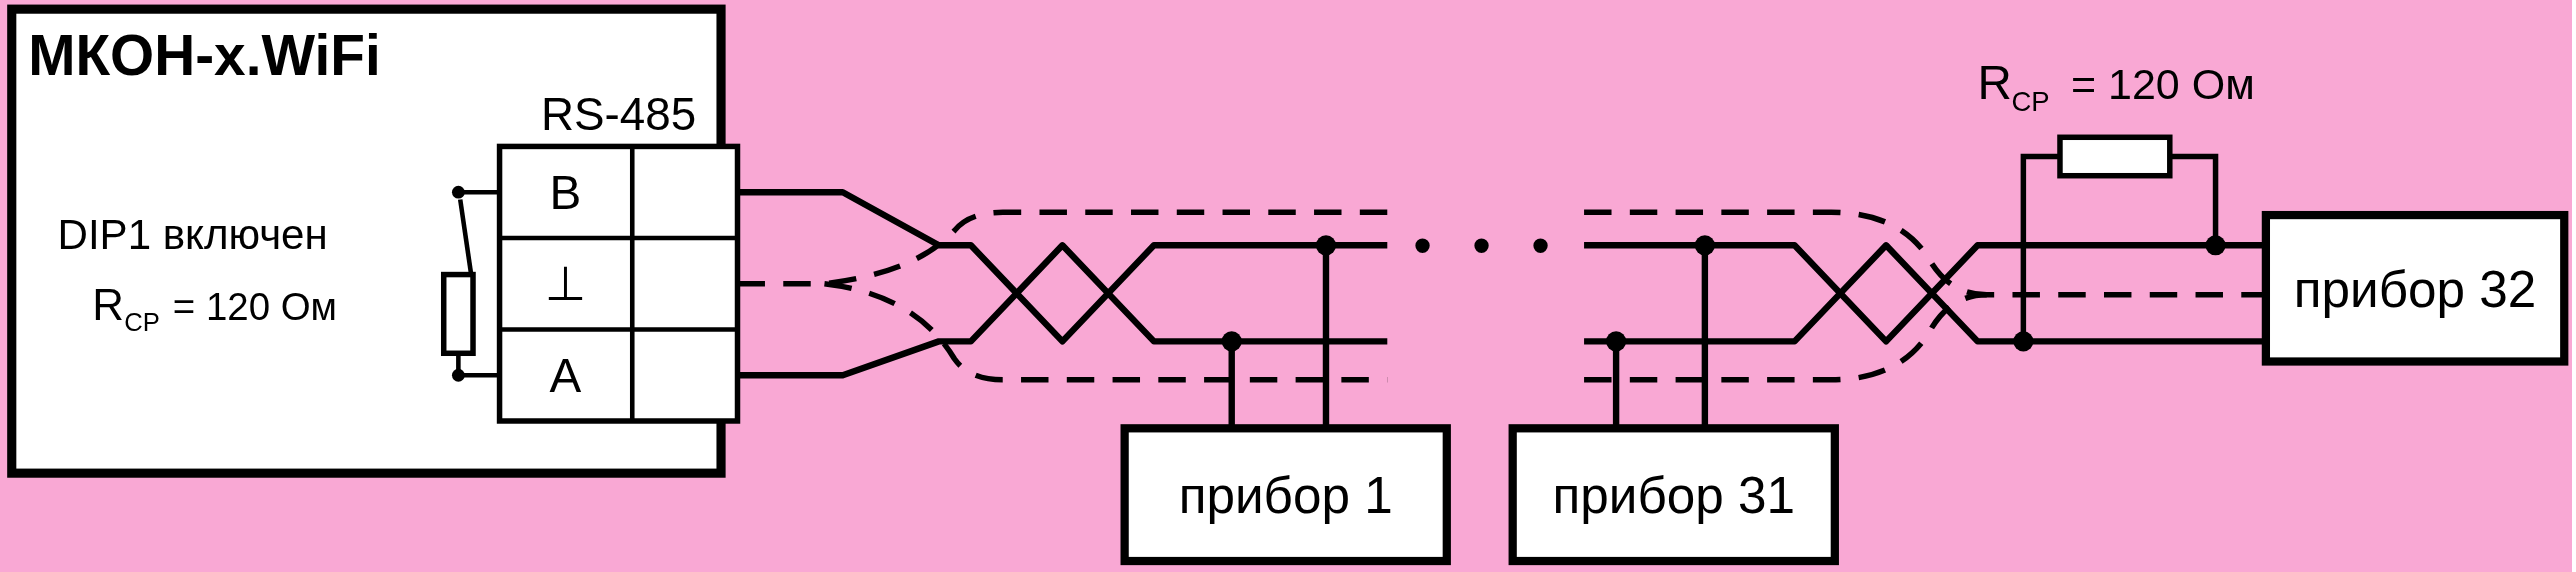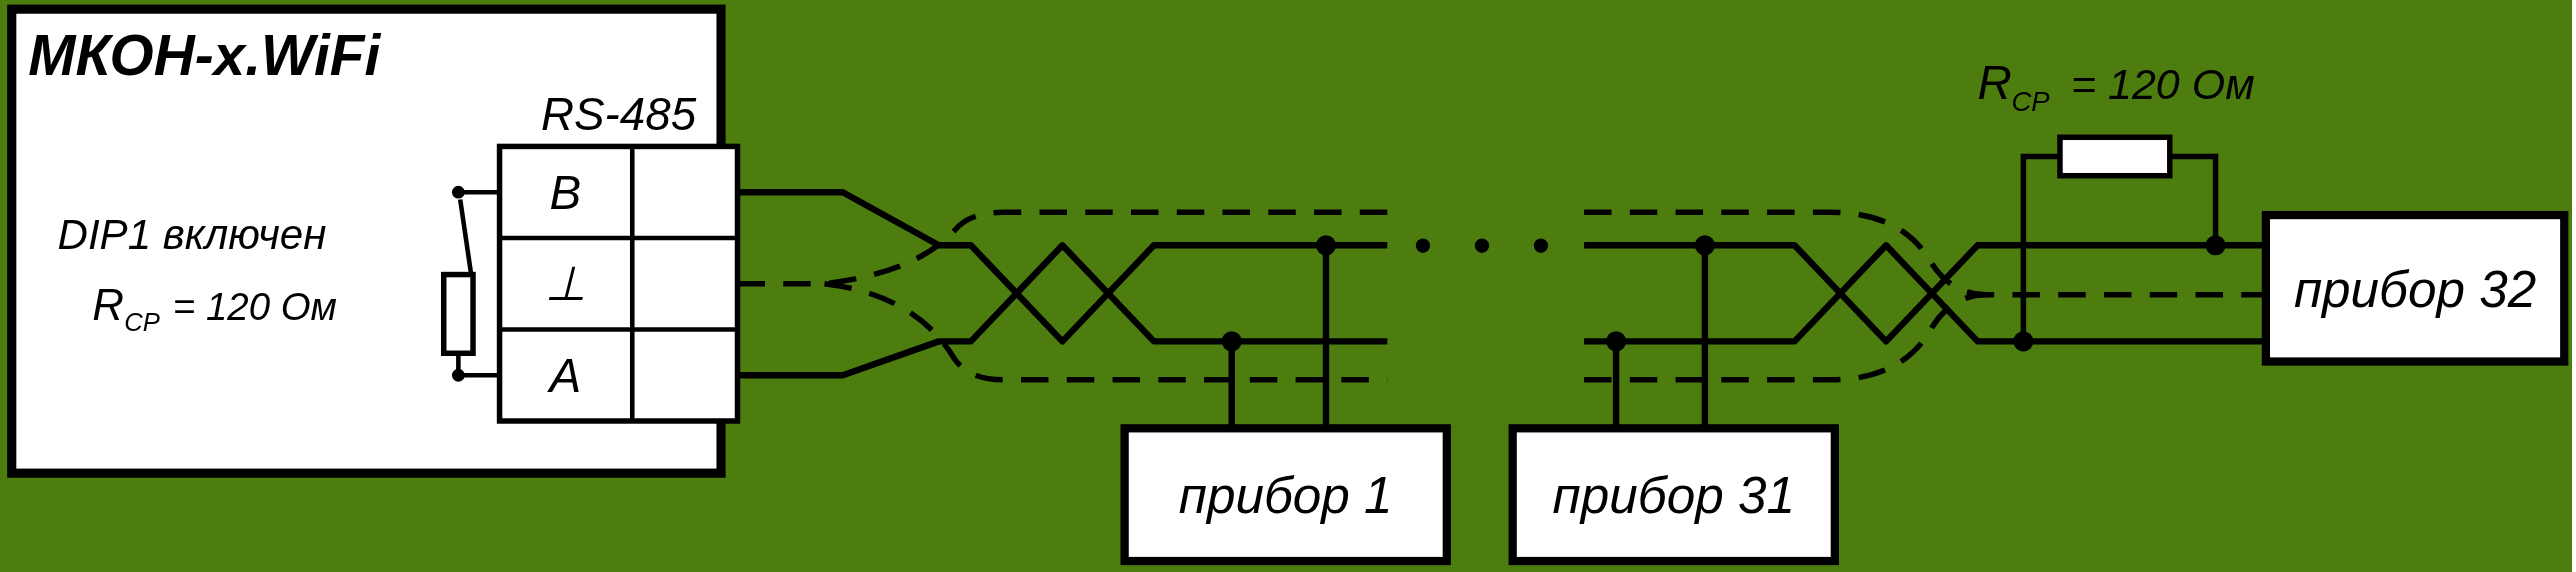--- a/index.html
+++ b/index.html
@@ -4,23 +4,22 @@
 <style>
   html, body {
     margin: 0;
     padding: 0;
     background: #ffffff;
   }
   .stage {
     position: relative;
     width: 2572px;
     height: 572px;
-    background: #4d7c0f;
+    background: #f9a8d4;
     font-family: "Liberation Sans", sans-serif;
-    font-style: italic;
   }
   svg text {
     font-family: "Liberation Sans", sans-serif;
     fill: #000000;
   }
 </style>
 </head>
 <body>
 
 <div class="stage">

